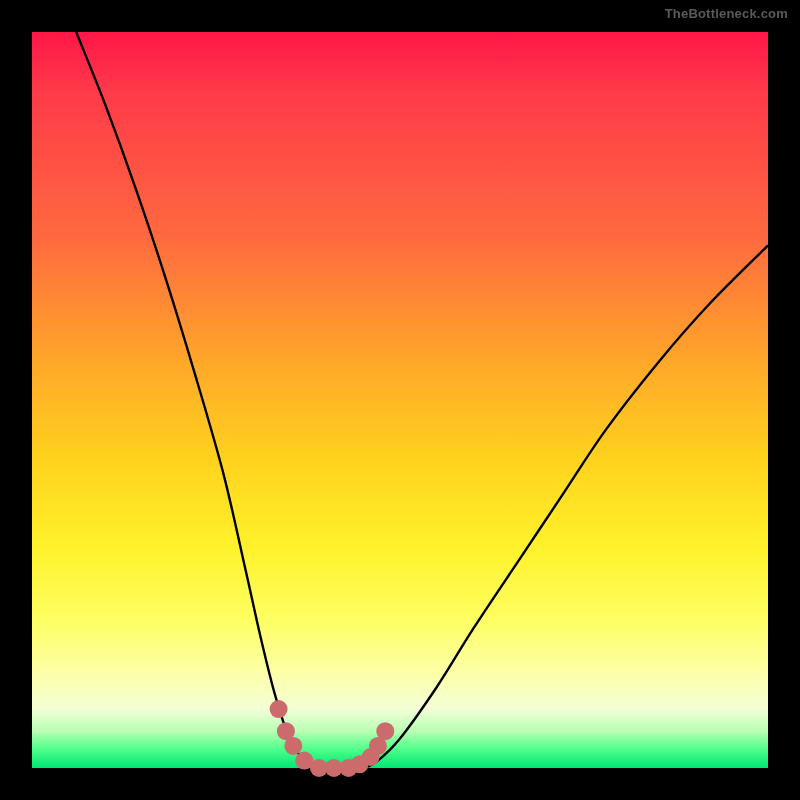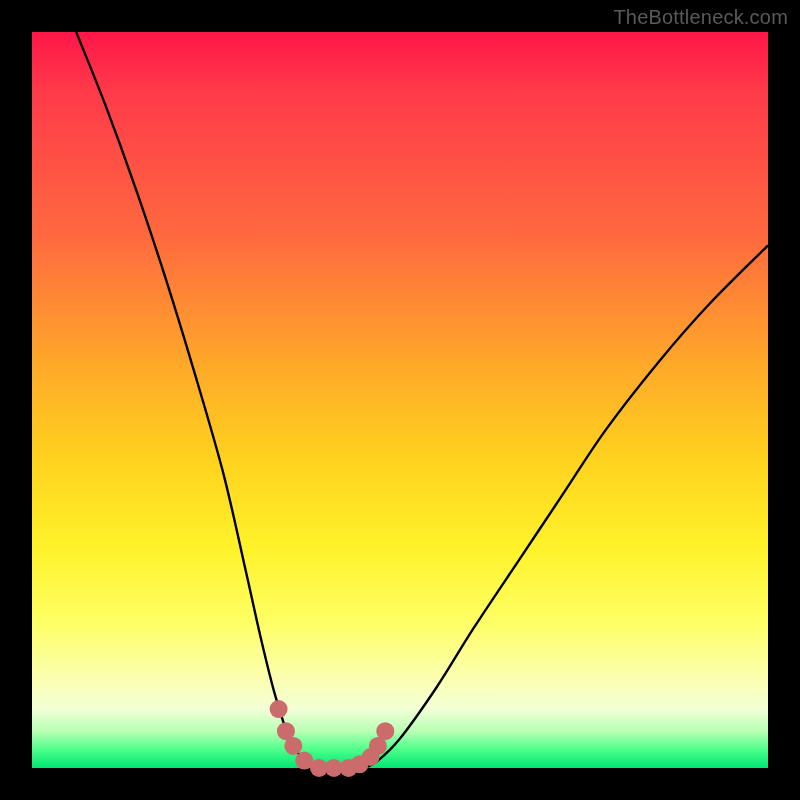--- a/index.html
+++ b/index.html
@@ -40,22 +40,22 @@
       #b8ffb4 95%,
       #4dff8a 97.5%,
       #00e673 100%
     );
   }
   .watermark {
     position: absolute;
     top: 6px;
     right: 12px;
     color: #5a5a5a;
-    font-size: 20px;
-    font-weight: 400;
+    font-size: 13px;
+    font-weight: 700;
     letter-spacing: 0.2px;
   }
   svg.curve {
     position: absolute;
     top: 0;
     left: 0;
     width: 736px;
     height: 736px;
     overflow: visible;
   }

